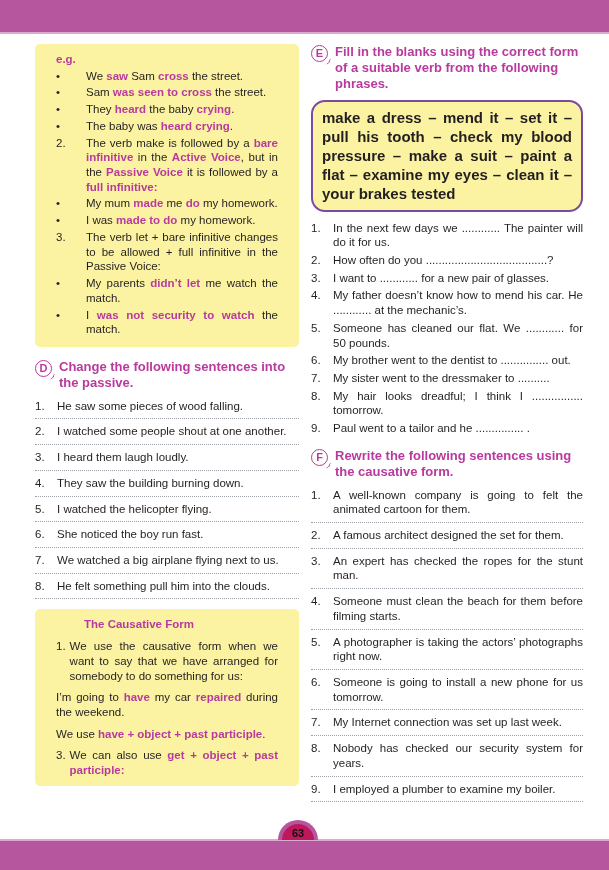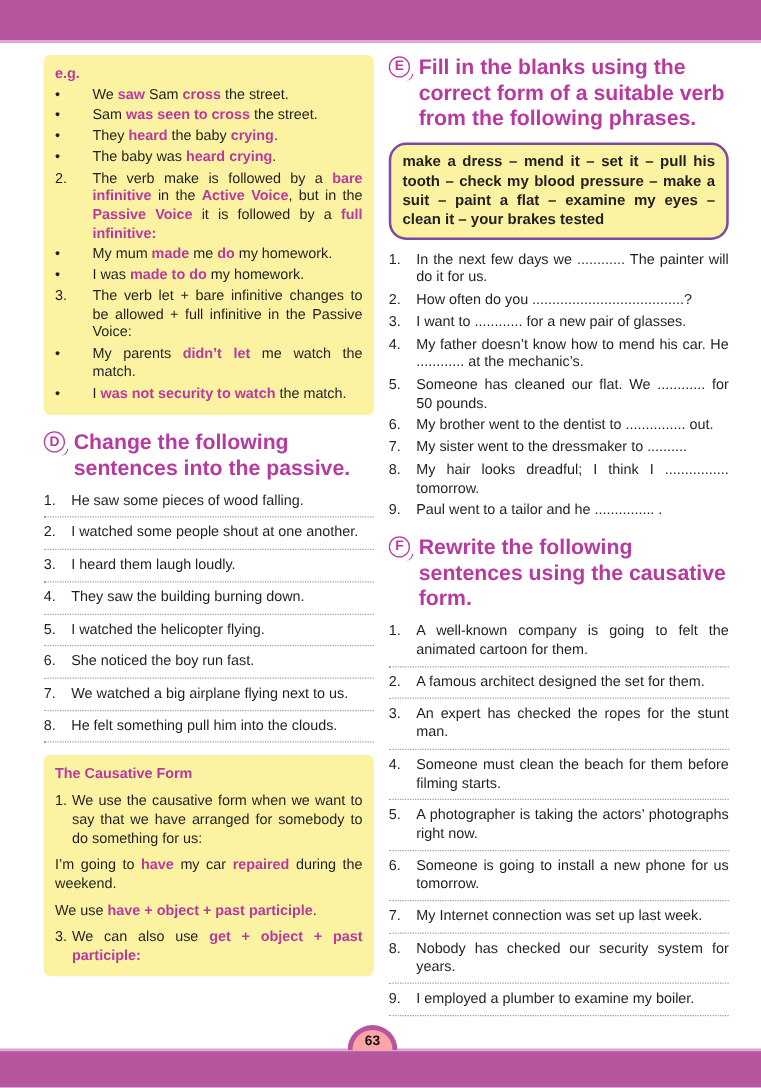--- a/index.html
+++ b/index.html
@@ -15,58 +15,58 @@
   html,body{width:609px;height:870px;}
   body{
     position:relative;width:609px;height:870px;background:#ffffff;
     font-family:"Liberation Sans",sans-serif;color:var(--ink);
     font-size:11.5px;line-height:1.28;overflow:hidden;
   }
   .bar-top{position:absolute;left:0;top:0;width:609px;height:34px;background:var(--bar);border-bottom:2px solid var(--bar-edge);}
   .bar-bottom{position:absolute;left:0;top:839px;width:609px;height:31px;background:var(--bar);border-top:2px solid var(--bar-edge);}
   .pagenum-badge{
     position:absolute;left:278px;top:820px;width:40px;height:20px;
-    background:#fca5a5;border:4px solid var(--bar);border-bottom:none;
+    background:#be185d;border:4px solid var(--bar);border-bottom:none;
     border-radius:20px 20px 0 0;display:flex;align-items:flex-end;justify-content:center;
     font-weight:bold;font-size:11px;color:#111;z-index:3;
   }
   .col{position:absolute;top:44px;}
   .col-left{left:35px;width:264px;}
   .col-right{left:311px;width:272px;}
-  .ybox{background:var(--ybox);border-radius:5px;padding:8px 9px;}
+  .ybox{background:var(--ybox);border-radius:5px;padding:8px 21px;}
   .ybox-title{color:var(--accent);font-weight:bold;margin-bottom:2px;}
   .xline{display:flex;gap:5px;margin-bottom:2px;}
   .xline .marker{min-width:13px;flex:0 0 auto;}
   .xline .txt{flex:1;text-align:justify;margin-left:12px;}
   .accent{color:var(--accent);font-weight:bold;}
   .sec-head{display:flex;gap:7px;margin:12px 0 8px 0;align-items:flex-start;}
   .badge{
     position:relative;flex:0 0 auto;width:17px;height:17px;margin-top:1px;
     border:1.7px solid var(--accent);border-radius:50%;
     display:flex;align-items:center;justify-content:center;
     color:var(--accent);font-weight:bold;font-size:11px;
   }
   .badge::after{ 
     content:"";position:absolute;right:-3px;bottom:-4px;width:4px;height:7px;
     border-right:1.7px solid var(--accent);border-radius:0 0 5px 0;transform:rotate(18deg);
   }
-  .sec-title{color:var(--accent);font-weight:bold;font-size:17px;line-height:1.22;flex:1;}
+  .sec-title{color:var(--accent);font-weight:bold;font-size:13px;line-height:1.22;flex:1;}
   .ex-item{display:flex;gap:4px;margin-bottom:1px;}
   .ex-item .num{min-width:18px;flex:0 0 auto;}
   .ex-item .txt{flex:1;text-align:justify;}
   .dotline{border-bottom:1.6px dotted var(--dot);height:1px;margin:5px 0 5px 0;}
   .list-e .ex-item{margin-bottom:3px;}
   .phrasebox{
     background:var(--ybox);border:2.5px solid var(--phrase-border);border-radius:14px;
-    padding:6px 9px;font-weight:bold;font-size:12px;text-align:justify;margin-bottom:9px;
+    padding:6px 9px;font-weight:bold;font-size:15px;text-align:justify;margin-bottom:9px;
   }
   .note-para{display:flex;gap:4px;margin-top:7px;}
   .note-para .num{flex:0 0 auto;}
   .note-para .txt{flex:1;text-align:justify;}
-  .note-sub{color:var(--accent);font-weight:bold;}
+  .note-sub{color:var(--accent);font-weight:bold;margin-left:28px;}
 </style>
 </head>
 <body>
 
 <div class="bar-top"></div>
 <div class="bar-bottom"></div>
 <div class="pagenum-badge">
   <span>63</span>
 </div>
 

